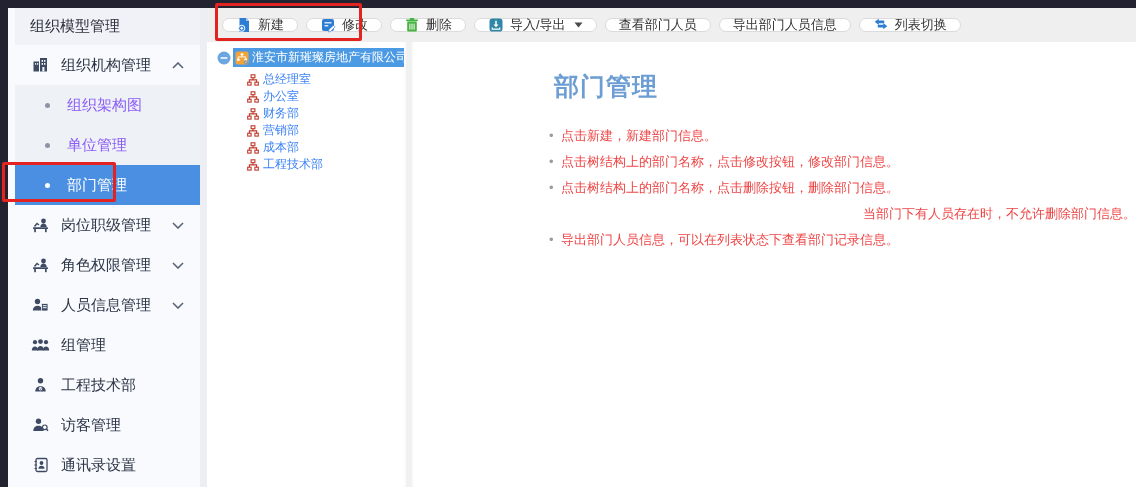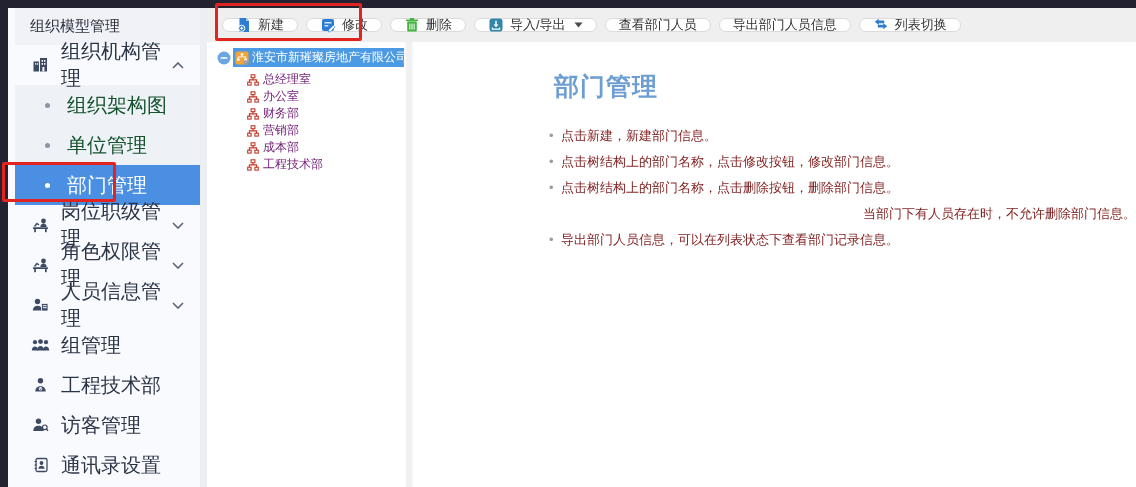--- a/index.html
+++ b/index.html
@@ -7,25 +7,25 @@
   body { font-family:"Liberation Sans","DejaVu Sans",sans-serif; background:#fff; position:relative; }
 
   .frame-top { position:absolute; left:0; top:0; width:1136px; height:8px; background:#232230; z-index:30; }
   .frame-left { position:absolute; left:0; top:0; width:8px; height:487px; background:#232230; z-index:20; }
 
   
   .sidebar { position:absolute; left:8px; top:8px; width:192px; bottom:0; background:#f8fafd; z-index:10;padding-left:7px; }
   .side-strip { position:absolute; left:200px; top:8px; width:7px; bottom:0; background:#eceef3; z-index:9; }
   .side-header { height:37px; background:#f0f2f7; display:flex; align-items:center; padding-left:15px;
                  font-size:15px; color:#2a2f3a; }
-  .side-item { height:40px; display:flex; align-items:center; padding-left:16px; font-size:20px;
+  .side-item { height:40px; display:flex; align-items:center; padding-left:16px; font-size:15px;
                color:#2c3547; cursor:pointer; }
   .side-item .mi { width:19px; height:17px; display:inline-flex; align-items:center; justify-content:center; margin-right:11px; flex:0 0 auto; }
   .side-item .chev { margin-left:auto; margin-right:16px; display:inline-flex; }
-  .side-item.sub { background:#eef1f6; padding-left:30px; color:#14532d; }
+  .side-item.sub { background:#eef1f6; padding-left:30px; color:#8b5cf6; }
   .side-item.sub .dot { width:5px; height:5px; border-radius:50%; background:#8d94a6; margin-right:17px; flex:0 0 auto; }
   .side-item.sub.selected { background:#4a8fe2; color:#fff; }
   .side-item.sub.selected .dot { background:#fff; }
 
   
   .toolbar { position:absolute; left:207px; top:8px; width:929px; height:34px; background:#efefef;
              display:flex; align-items:center; gap:8px; padding-left:15px; z-index:5; }
   .tb-btn { height:14px; background:#fff; border:1px solid #dbdbdb; border-radius:14px;
             display:inline-flex; align-items:center; padding:0 13px; gap:6px; font-size:13px;
             color:#333; cursor:pointer; white-space:nowrap; }
@@ -34,32 +34,32 @@
 
   
   .tree-panel { position:absolute; left:207px; top:42px; width:197px; bottom:0; background:#fff; z-index:4;
                 padding-top:4px; }
   .tree-root-row { display:flex; align-items:center; margin-left:10px; height:23px; }
   .expander { display:inline-flex; width:14px; height:14px; margin-right:2px; cursor:pointer; flex:0 0 auto; }
   .root-sel { display:inline-flex; align-items:center; background:#4d9ae4; color:#fff; font-size:12px;
               padding:1px 3px 1px 2px; gap:3px; cursor:pointer; white-space:nowrap; }
   .root-sel .ri { display:inline-flex; width:14px; height:14px; flex:0 0 auto; }
   .tree-children { margin-left:40px; margin-top:2px; }
-  .tree-node { display:flex; align-items:center; height:17px; gap:4px; font-size:12px; color:#701a75;
+  .tree-node { display:flex; align-items:center; height:17px; gap:4px; font-size:12px; color:#3b82f6;
                cursor:pointer; white-space:nowrap; }
   .tree-node .ni { display:inline-flex; width:12px; height:12px; flex:0 0 auto; }
 
   .tree-scrollbar { position:absolute; left:404px; top:42px; width:10px; bottom:0; background:#f1f1f1;
                     border-left:2px solid #fbfbfb; border-right:2px solid #fbfbfb; z-index:4; }
 
   
   .content { position:absolute; left:414px; top:42px; right:0; bottom:0; background:#fff; z-index:3; }
   .page-title { margin:28px 0 0 140px; font-size:25px; font-weight:bold; color:#6d9ed3; letter-spacing:1px; }
   .bullets { margin:20px 0 0 135px; }
-  .b-line { position:relative; padding-left:12px; font-size:13px; color:#7f1d1d; line-height:26px; }
+  .b-line { position:relative; padding-left:12px; font-size:13px; color:#ef4444; line-height:26px; }
   .b-line.bullet::before { content:"\2022"; position:absolute; left:0; top:0; color:#9b9b9b; }
   .b-line.indent { padding-left:47px;text-align:right; }
 
   
   .anno { position:absolute; border:3px solid #e32320; border-radius:2px; z-index:40; pointer-events:none; }
   .anno-toolbar { left:215px; top:3px; width:147px; height:38px; }
   .anno-sidebar { left:2px; top:162px; width:114px; height:40px; }
 </style>
 </head>
 <body>

